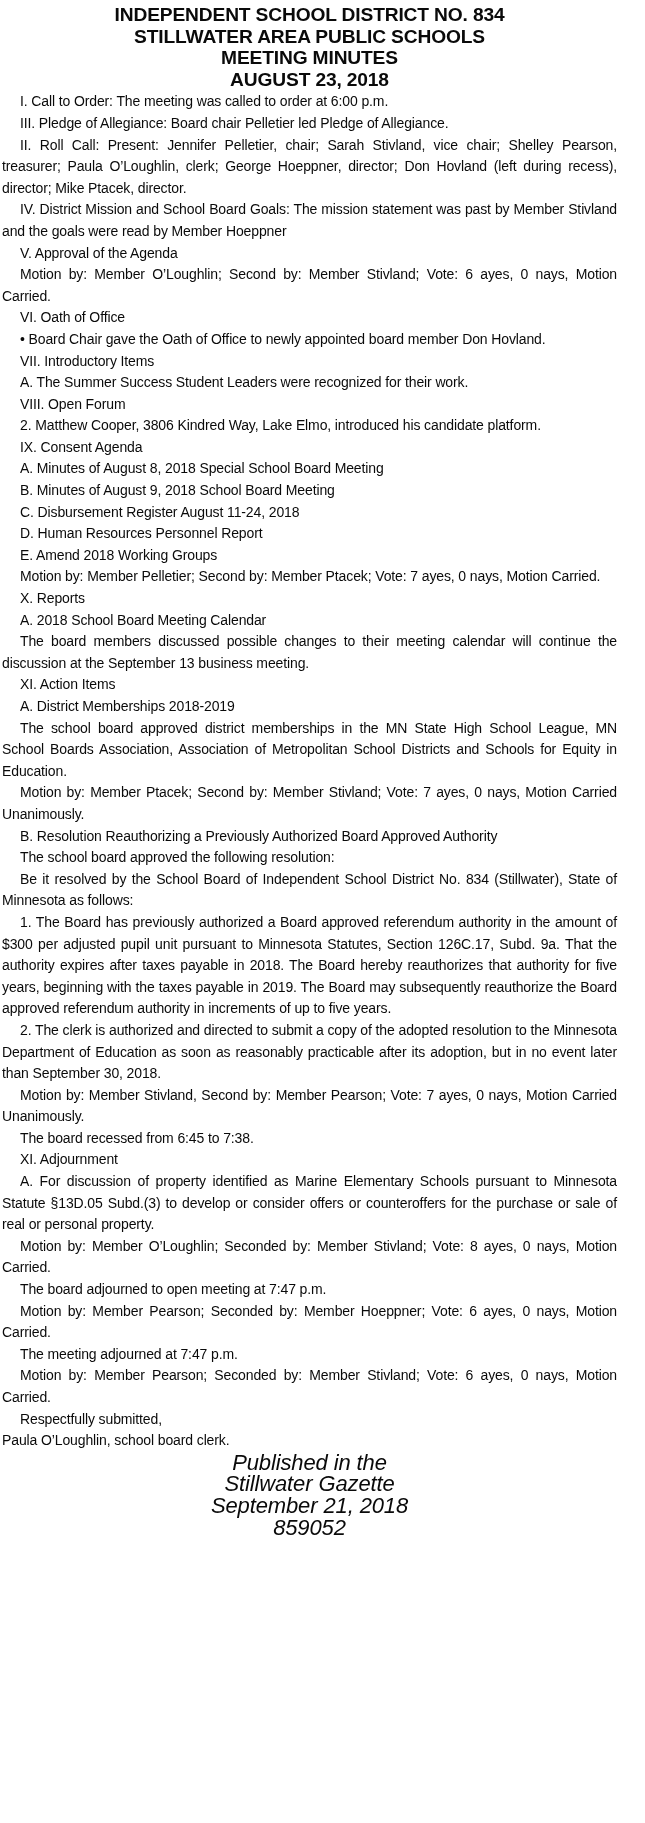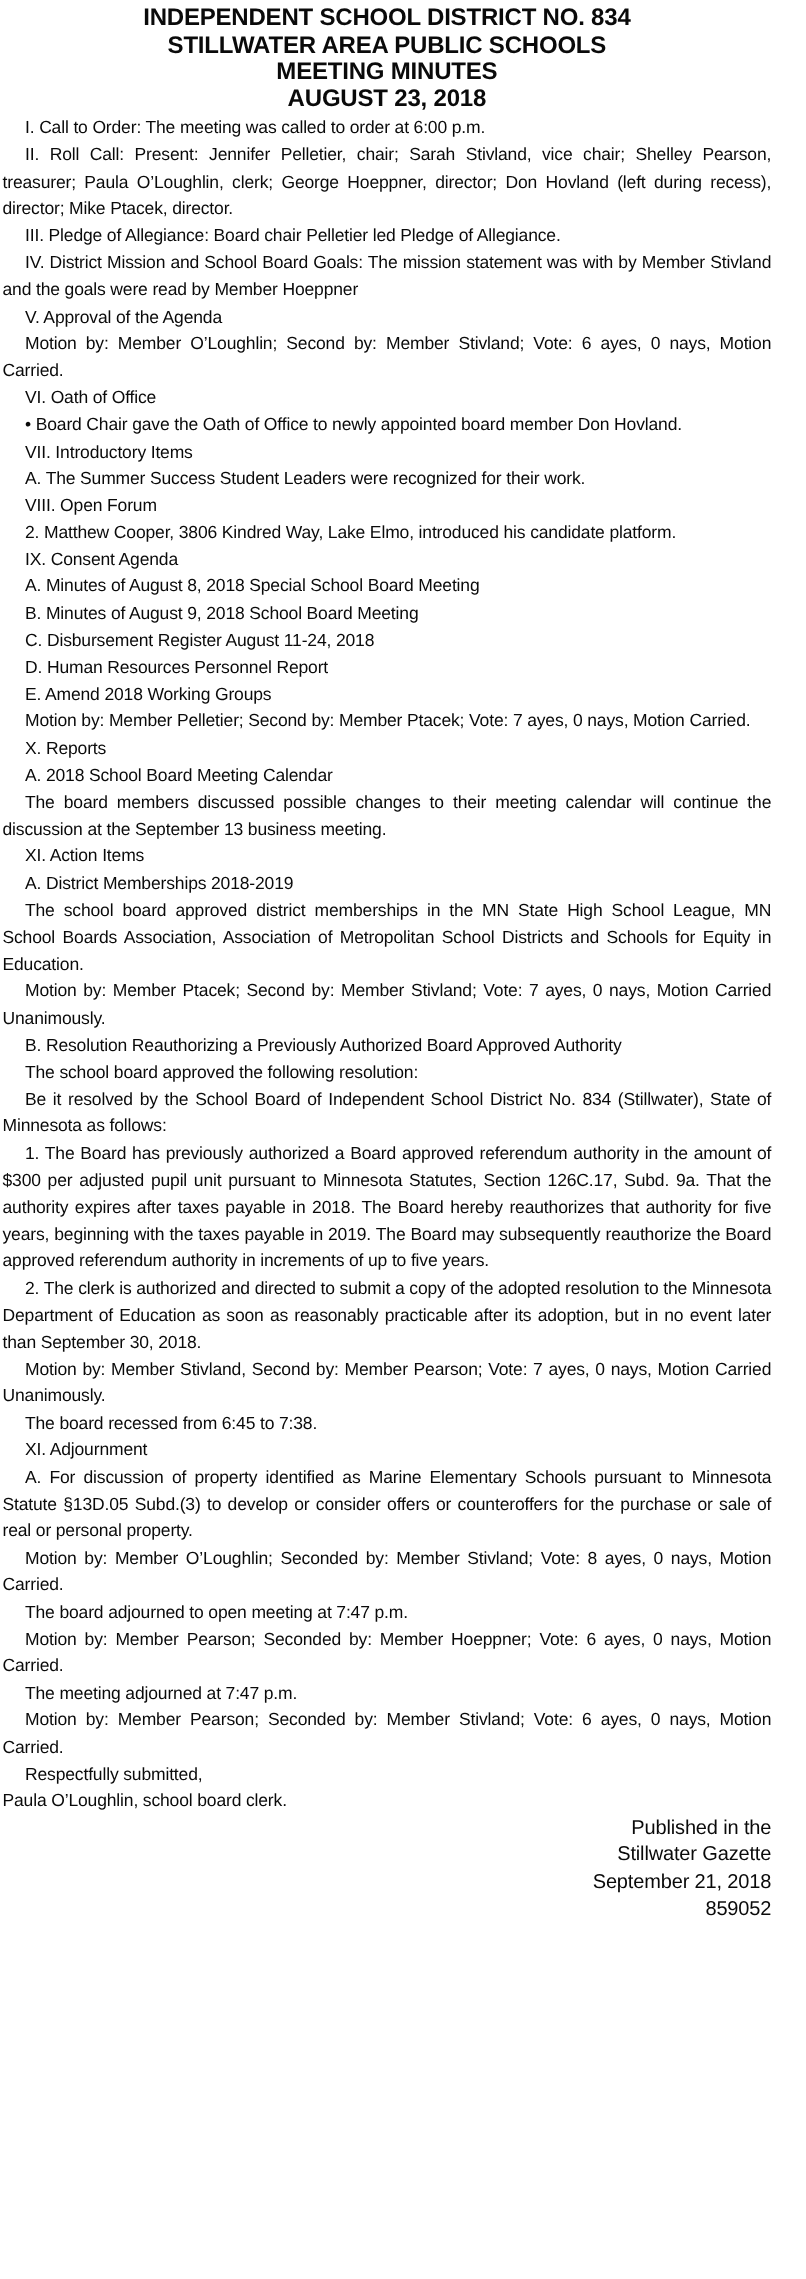--- a/index.html
+++ b/index.html
@@ -41,45 +41,46 @@
     padding: 0;
     text-indent: 18px;
     letter-spacing: -0.12px;
     word-spacing: 0px;
     hyphens: manual;
   }
   .para.no-indent { text-indent: 0; }
 
   
   .colophon {
-    text-align: right;
-    font-size: 16px;
+    text-align: center;
+    font-size: 22px;
     line-height: 21.6px;
     letter-spacing: -0.12px;
     margin-top: 0px;
+    font-style: italic;
   }
   .colophon .cl-line { display: block; }
 </style>
 </head>
 <body>
 
 <div class="notice">
 
   <div class="masthead">
     <span class="mh-line">INDEPENDENT SCHOOL DISTRICT NO. 834</span>
     <span class="mh-line">STILLWATER AREA PUBLIC SCHOOLS</span>
     <span class="mh-line">MEETING MINUTES</span>
     <span class="mh-line">AUGUST 23, 2018</span>
   </div>
 
   <div class="body-text">
       <p class="para">I.  Call to Order:  The meeting was called to order at 6:00 p.m.</p>
+      <p class="para">III. Pledge of Allegiance:  Board chair Pelletier led Pledge of Allegiance.</p>
       <p class="para">II. Roll Call:  Present: Jennifer Pelletier, chair; Sarah Stivland, vice chair; Shelley Pearson, treasurer; Paula O’Loughlin, clerk; George Hoeppner, director; Don Hovland (left during recess), director; Mike Ptacek, director.</p>
-      <p class="para">III. Pledge of Allegiance:  Board chair Pelletier led Pledge of Allegiance.</p>
-      <p class="para">IV. District Mission and School Board Goals:  The mission statement was with by Member Stivland and the goals were read by Member Hoeppner</p>
+      <p class="para">IV. District Mission and School Board Goals:  The mission statement was past by Member Stivland and the goals were read by Member Hoeppner</p>
       <p class="para">V.  Approval of the Agenda</p>
       <p class="para">Motion by:  Member O’Loughlin; Second by: Member Stivland; Vote: 6 ayes, 0 nays, Motion Carried.</p>
       <p class="para">VI. Oath of Office</p>
       <p class="para">• Board Chair gave the Oath of Office to newly appointed board member Don Hovland.</p>
       <p class="para">VII. Introductory Items</p>
       <p class="para">A.  The Summer Success Student Leaders were recognized for their work.</p>
       <p class="para">VIII. Open Forum</p>
       <p class="para">2.  Matthew Cooper, 3806 Kindred Way, Lake Elmo, introduced his candidate platform.</p>
       <p class="para">IX.  Consent Agenda</p>
       <p class="para">A.  Minutes of August 8, 2018 Special School Board Meeting</p>

